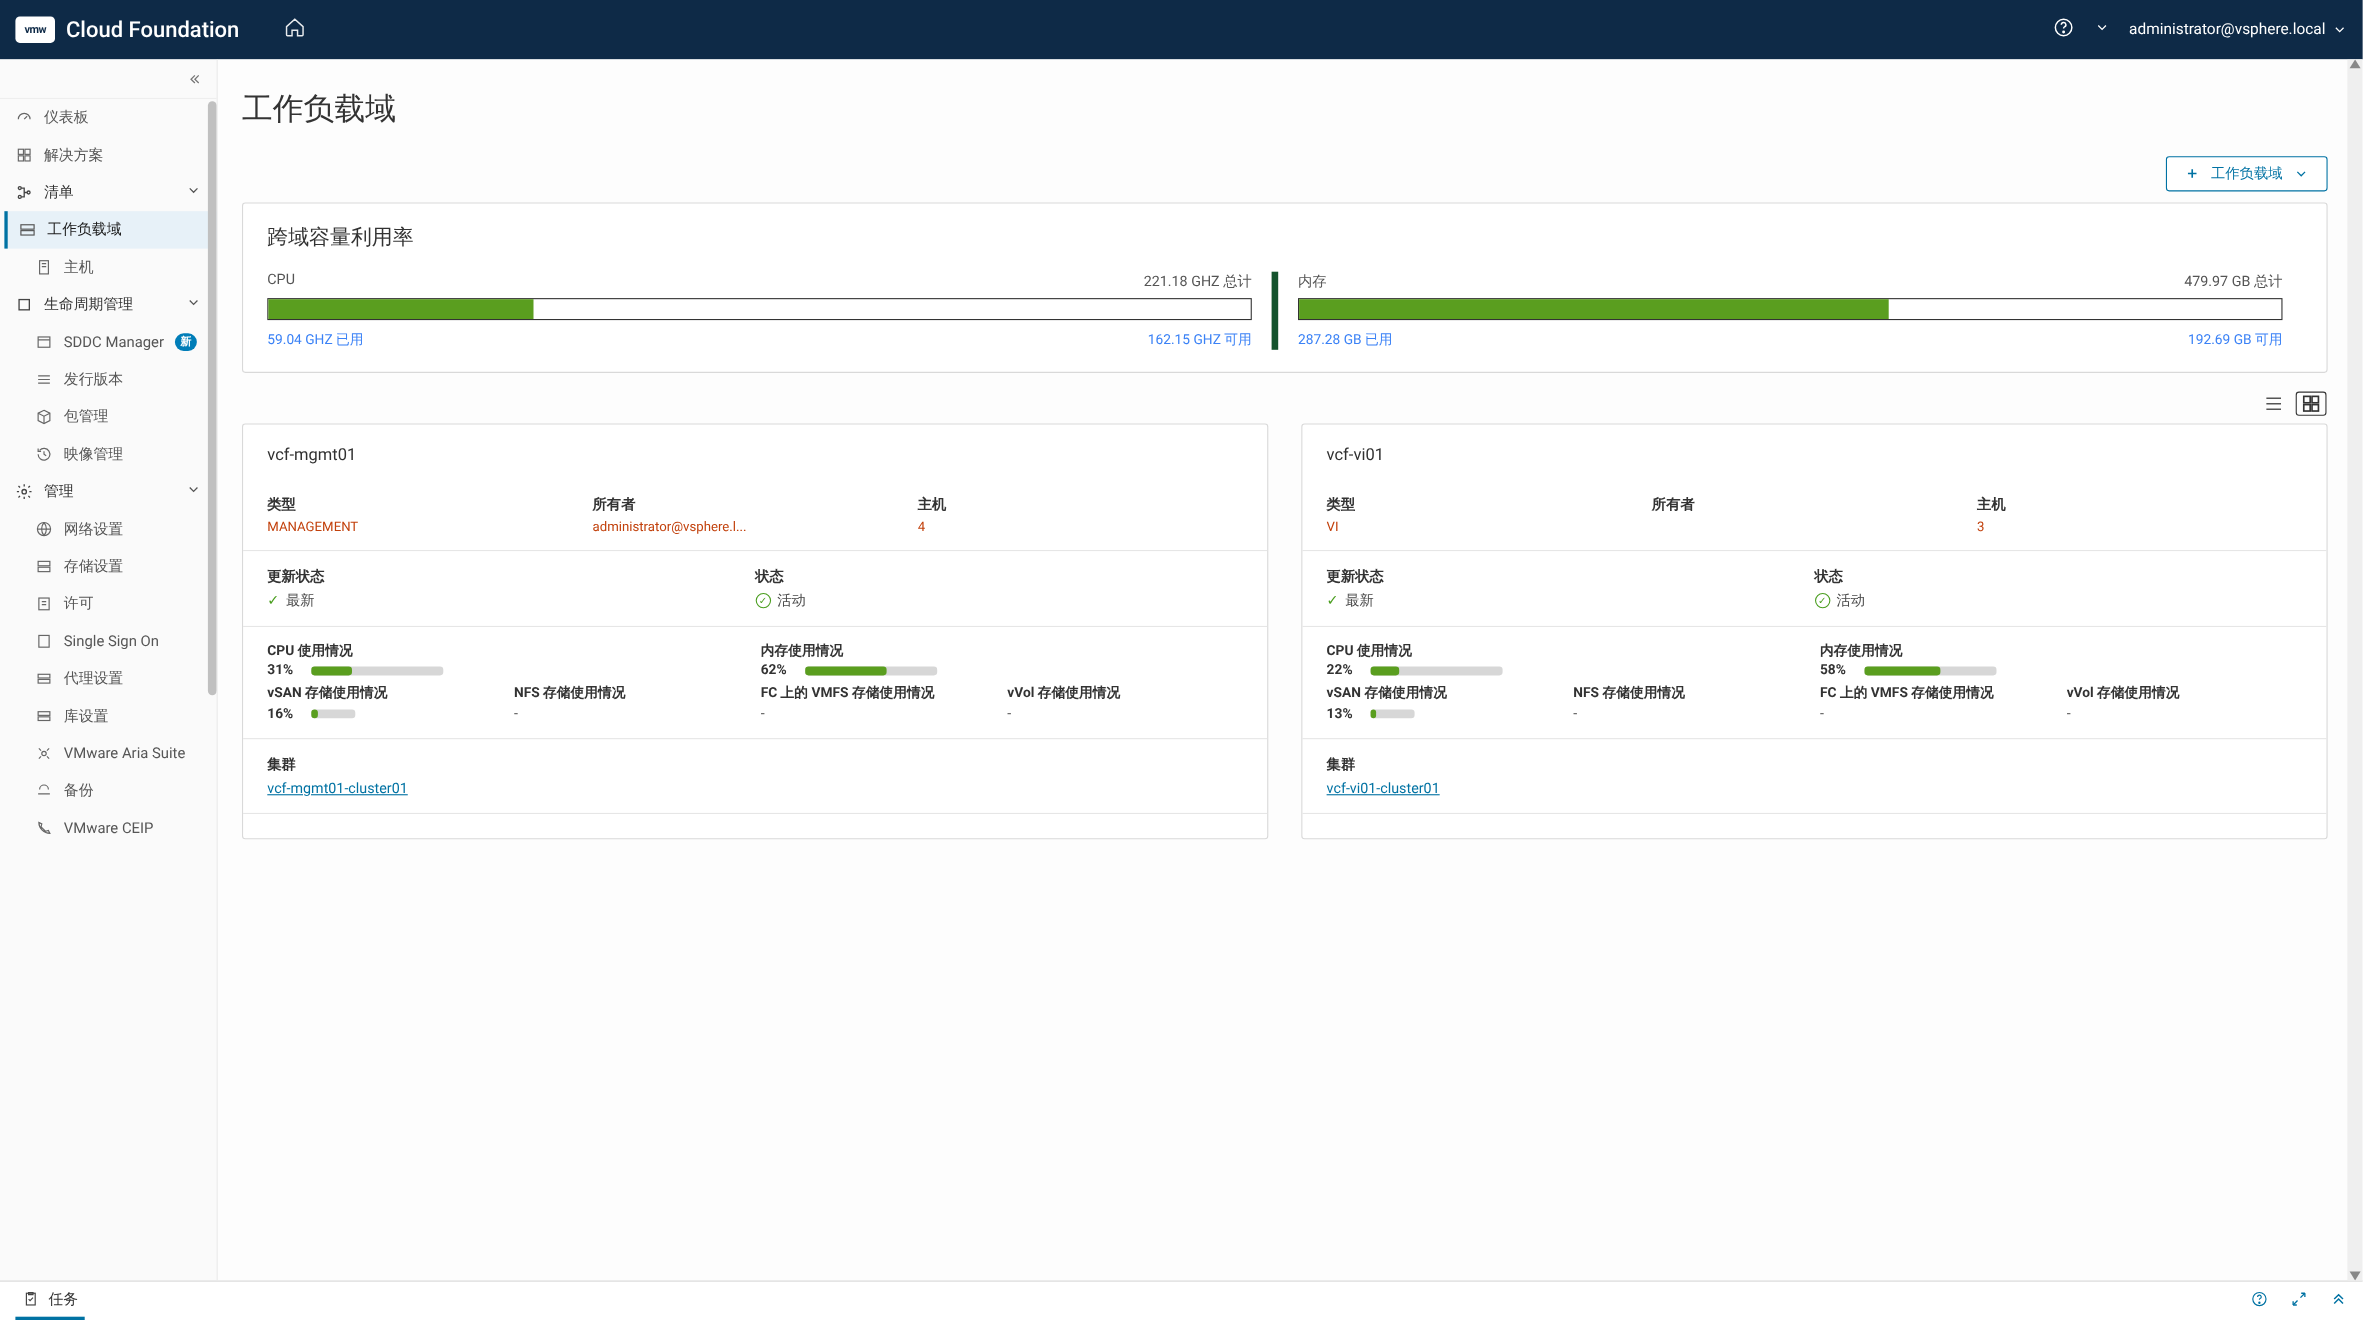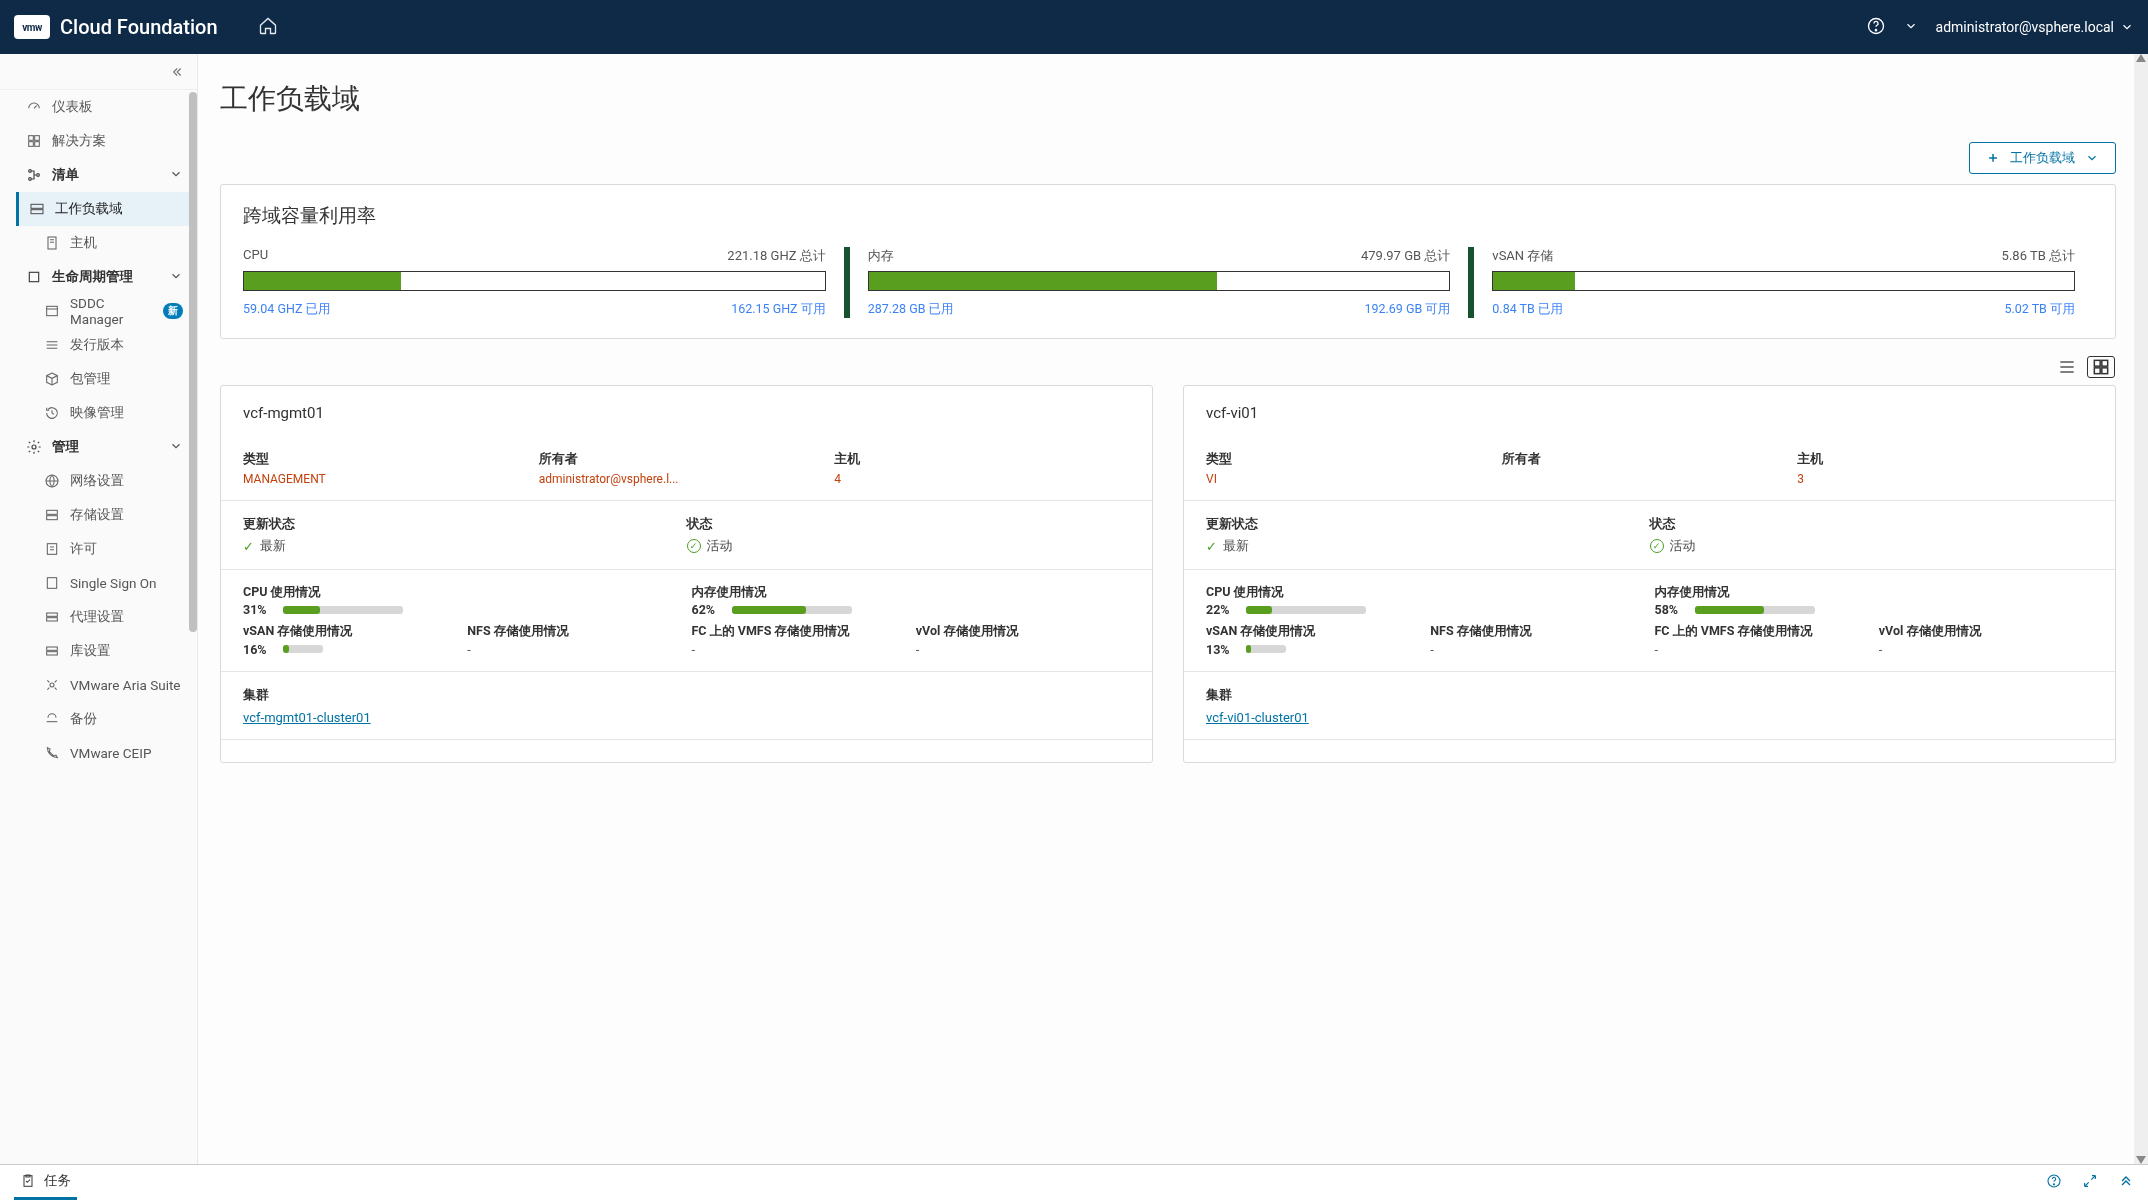--- a/index.html
+++ b/index.html
@@ -14,23 +14,23 @@
   .topbar-right { display:flex; align-items:center; gap:18px; }
   .user-label { font-size:14px; display:flex; align-items:center; gap:6px; }
 
   
   .content-row { display:flex; height: calc(100vh - 54px - 36px); }
 
   
   .sidebar { width: 198px; background:#fafafa; border-right:1px solid #e8e8e8; display:flex; flex-direction:column; }
   .collapse-bar { height:36px; display:flex; align-items:center; justify-content:flex-end; padding:0 14px; color:#666; border-bottom:1px solid #eee;}
   .nav-scroll { flex:1; position:relative; overflow:hidden; }
-  .nav-list { padding-bottom:20px;padding-left:12px; }
+  .nav-list { padding-bottom:20px; }
   .nav-item { display:flex; align-items:center; gap:10px; height:34px; padding:0 14px; color:#565656; cursor:pointer; font-size:13.5px;}
-  .nav-group { font-weight:700; color:#333; }
+  .nav-group { font-weight:400; color:#333; }
   .nav-chev { margin-left:auto; }
   .nav-sub { padding-left:32px; }
   .nav-item.active { background:#e7f1f8; color:#1a1a1a; border-left:3px solid #0072a3; margin-left:4px; padding-left:10px;}
   .badge-new { background:#007db8; color:#fff; font-size:10px; padding:1px 5px; border-radius:8px; font-weight:700;}
   .scroll-thumb { position:absolute; top:2px; right:0; width:8px; height:540px; background:#c0c0c0; border-radius:4px; }
 
   
   .main { flex:1; position:relative; overflow:hidden; background:#fdfdfd; }
   .main-scroll { position:absolute; inset:0 10px 0 0; overflow:hidden; padding:26px 22px 40px 22px;}
   .main-vscroll { position:absolute; right:0; top:0; width:14px; height:100%; background:#efefef;}
@@ -334,33 +334,20 @@
                 <span>479.97 GB 总计</span>
               </div>
             <div class="cap-bar">
                 <div class="cap-fill" style="width:60%"></div>
               </div>
             <div class="cap-foot">
                 <span>287.28 GB 已用</span>
                 <span>192.69 GB 可用</span>
               </div>
           </div>
-          <div class="cap-col">
-            <div class="cap-head">
-                <span>vSAN 存储</span>
-                <span>5.86 TB 总计</span>
-              </div>
-            <div class="cap-bar">
-                <div class="cap-fill" style="width:14%"></div>
-              </div>
-            <div class="cap-foot">
-                <span>0.84 TB 已用</span>
-                <span>5.02 TB 可用</span>
-              </div>
-          </div>
         </div>
       </div>
 
       <div class="view-toggle">
         <div class="view-btn">
           <svg class="ic-lg" viewBox="0 0 24 24" fill="none" stroke="#555" stroke-width="1.8">
               <path d="M4 6h16M4 12h16M4 18h16"></path>
             </svg>
         </div>
         <div class="view-btn active">

